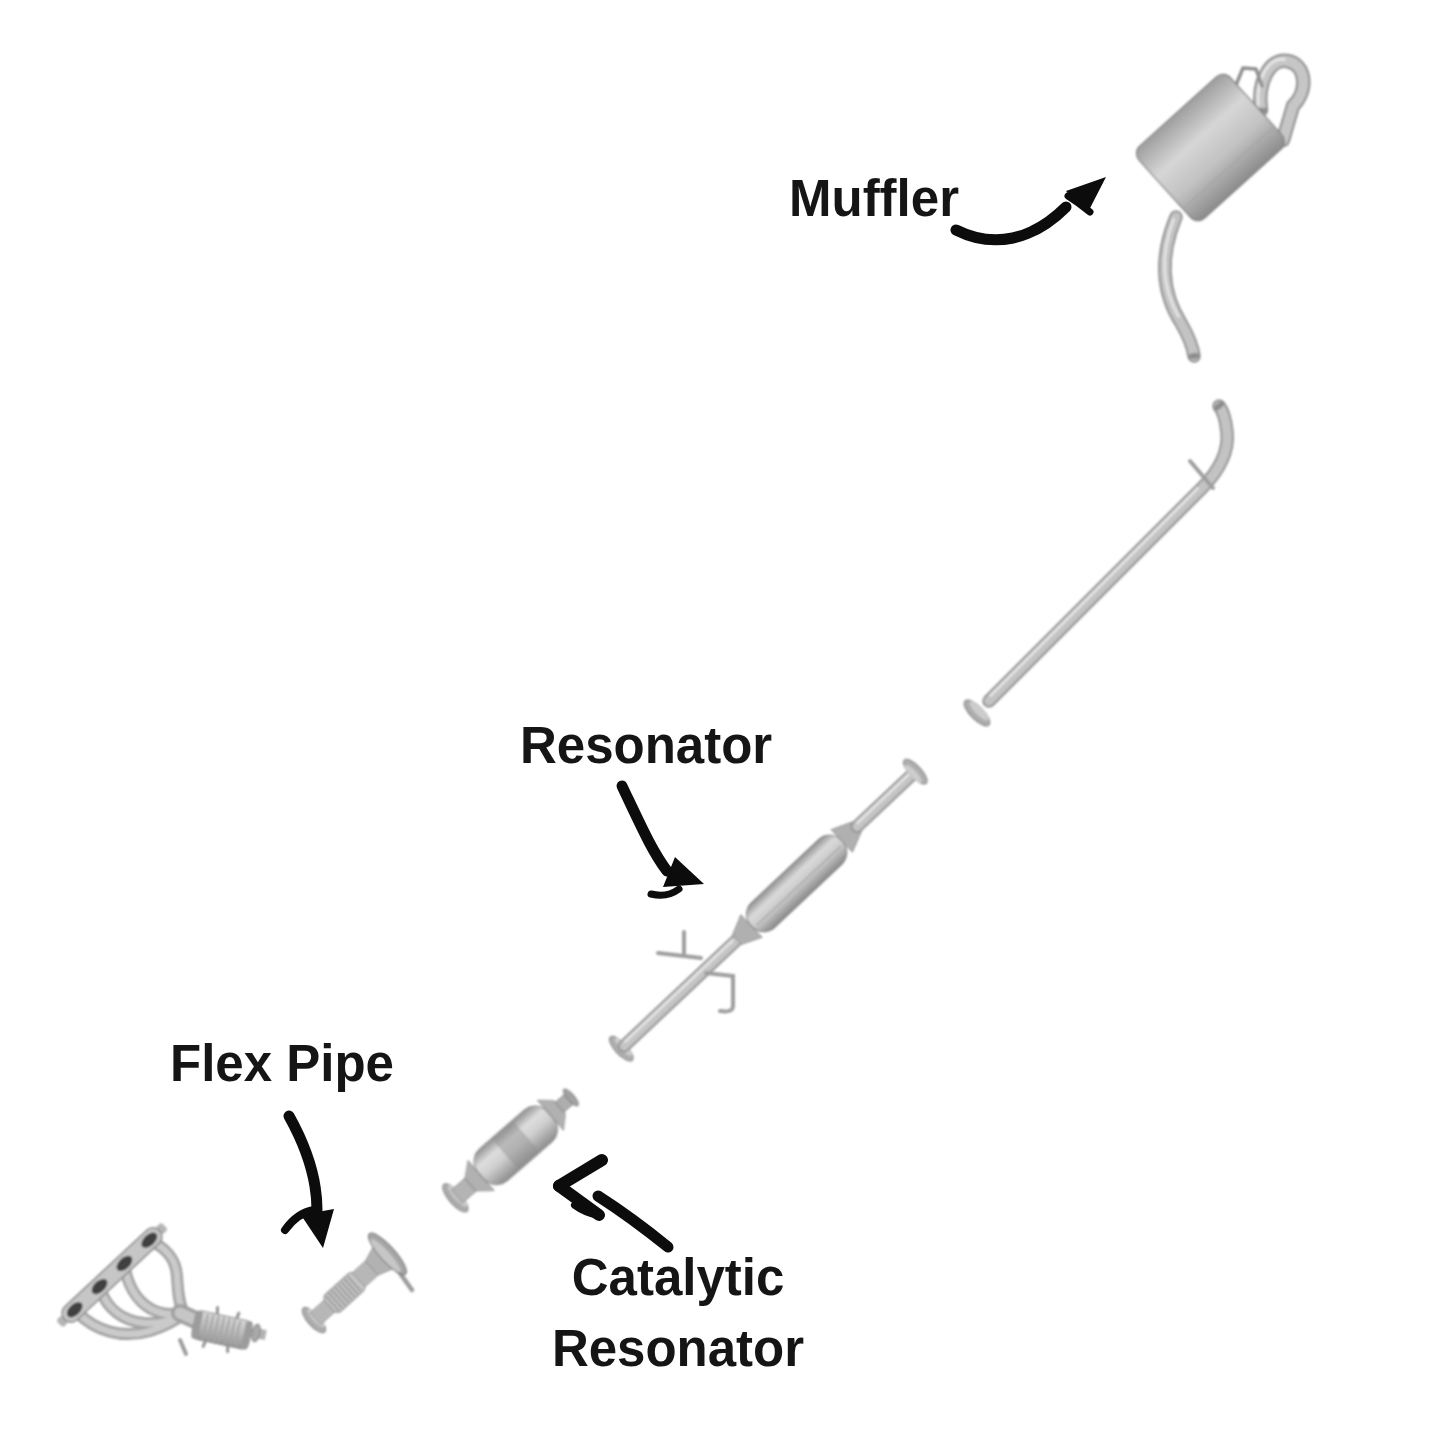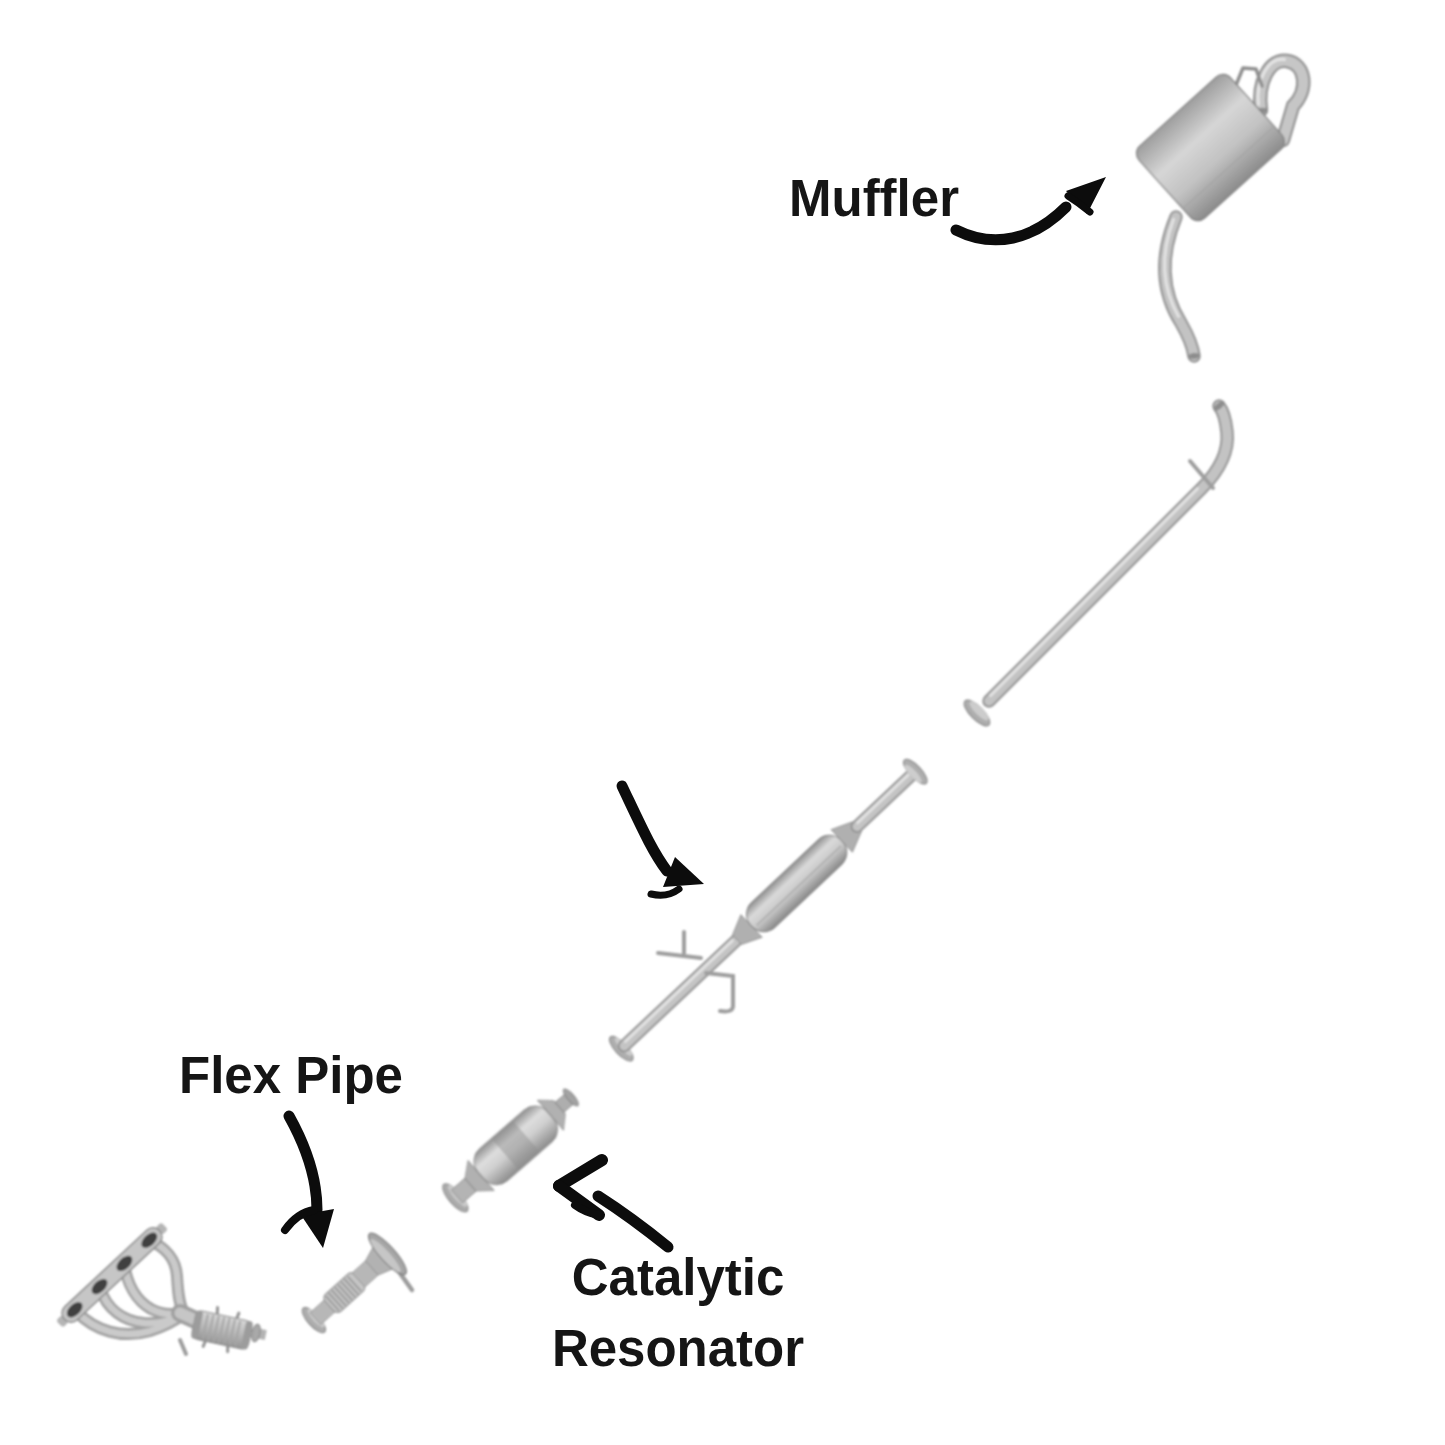--- a/index.html
+++ b/index.html
@@ -242,18 +242,19 @@
     <g>
       <path class="arrow-shaft" stroke-width="11" d="M 668 1247 C 647 1230 626 1214 598 1196"></path>
       <path class="arrow-barb" stroke-width="12" d="M 559 1186 L 602 1160"></path>
       <path class="arrow-barb" stroke-width="12" d="M 559 1186 L 599 1215"></path>
       <path class="arrow-barb" stroke-width="8" d="M 599 1215 Q 586 1213 575 1205"></path>
     </g>
   </svg>
 
   <div class="part-label" style="left:789px;top:170px;">Muffler</div>
 
-
-  <div class="part-label" style="left:179px;top:1035px;margin-top:12px;">Flex Pipe</div>
+  <div class="part-label" style="left:520px;top:717px;">Resonator</div>
+
+  <div class="part-label" style="left:170px;top:1035px;">Flex Pipe</div>
 
   <div class="part-label two-line" style="left:518px;top:1242px;">Catalytic Resonator</div>
 
 </div>
 
 </body></html>

